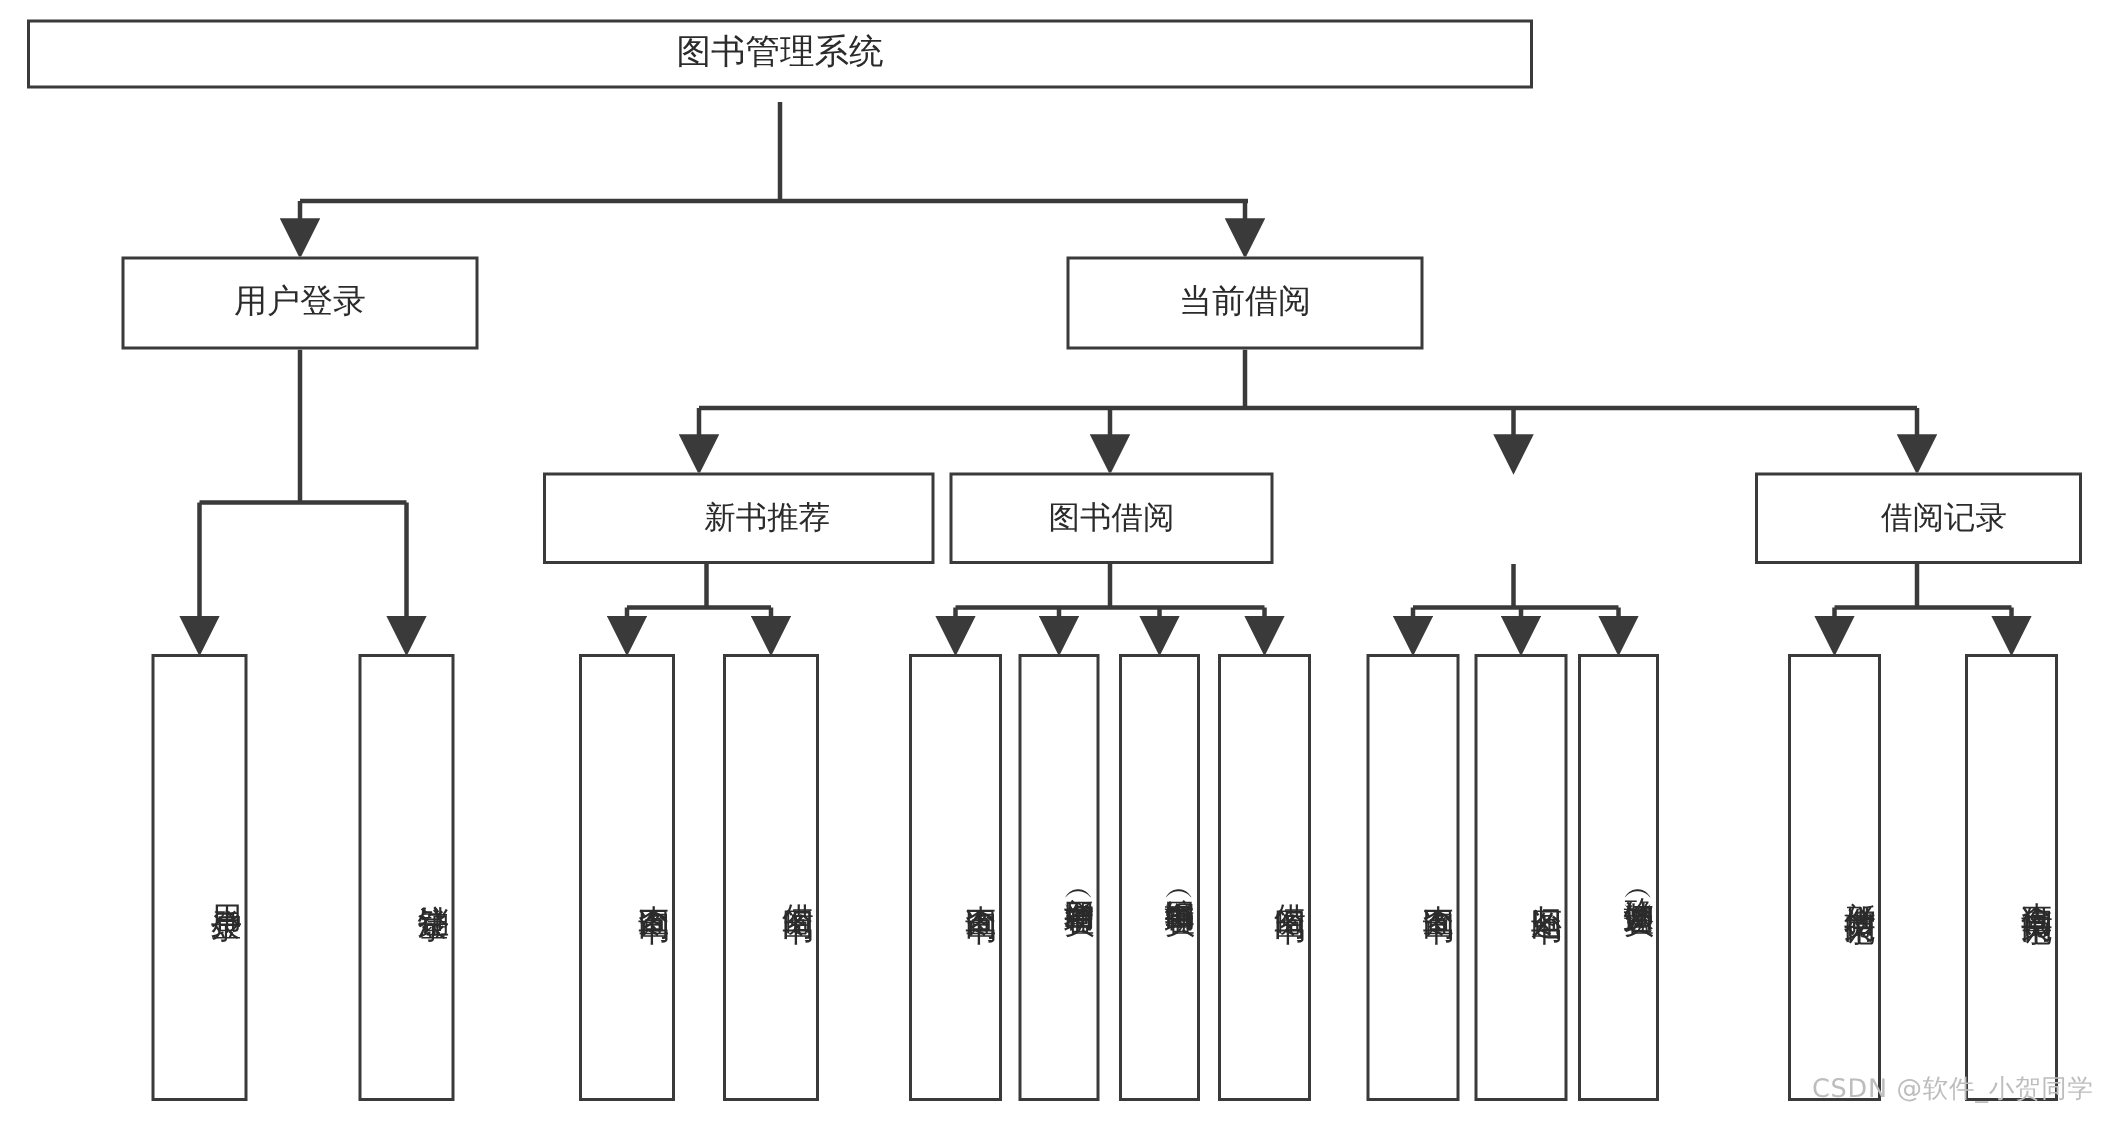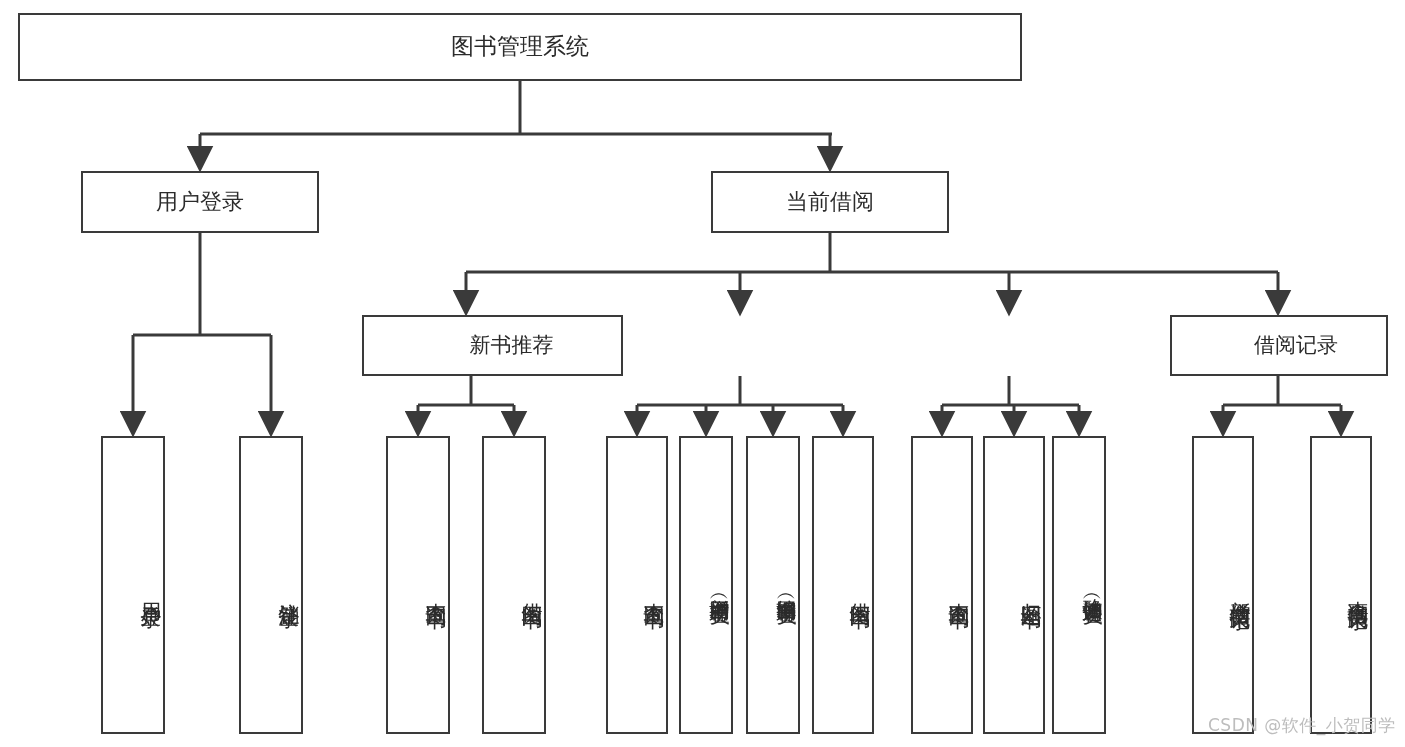--- a/index.html
+++ b/index.html
@@ -112,26 +112,27 @@
       <path d="M 1079 405 L 1079 433" marker-end="url(#arrow)"></path>
 
       <path d="M 1278 376 L 1278 405"></path>
       <path d="M 1223 405 L 1341 405"></path>
       <path d="M 1223 405 L 1223 433" marker-end="url(#arrow)"></path>
       <path d="M 1341 405 L 1341 433" marker-end="url(#arrow)"></path>
 
     </g>
   </svg>
 
-  <div class="node root" style="left:18px; top:13px; width:1004px; height:68px;text-align:right;">图书管理系统</div>
+  <div class="node root" style="left:18px; top:13px; width:1004px; height:46px;text-align:right;">图书管理系统</div>
 
   <div class="node level2" style="left:81px; top:171px; width:238px; height:62px;">用户登录</div>
   <div class="node level2" style="left:711px; top:171px; width:238px; height:62px;">当前借阅</div>
 
   <div class="node level3" style="left:362px; top:315px; width:261px; height:61px;padding-left:38px;">新书推荐</div>
+  <div class="node level3" style="left:633px; top:315px; width:216px; height:61px;">图书借阅</div>
   <div class="node level3" style="left:1170px; top:315px; width:218px; height:61px;padding-left:34px;">借阅记录</div>
 
   <div class="node leaf" style="left:101px; top:436px; width:64px; height:298px;">用户登录</div>
   <div class="node leaf" style="left:239px; top:436px; width:64px; height:298px;">注销登录</div>
 
   <div class="node leaf" style="left:386px; top:436px; width:64px; height:298px;">查询图书</div>
   <div class="node leaf" style="left:482px; top:436px; width:64px; height:298px;">借阅图书</div>
 
   <div class="node leaf" style="left:606px; top:436px; width:62px; height:298px;">查询图书</div>
   <div class="node leaf tall-label" style="left:679px; top:436px; width:54px; height:298px;">新增图书（管理员）</div>

